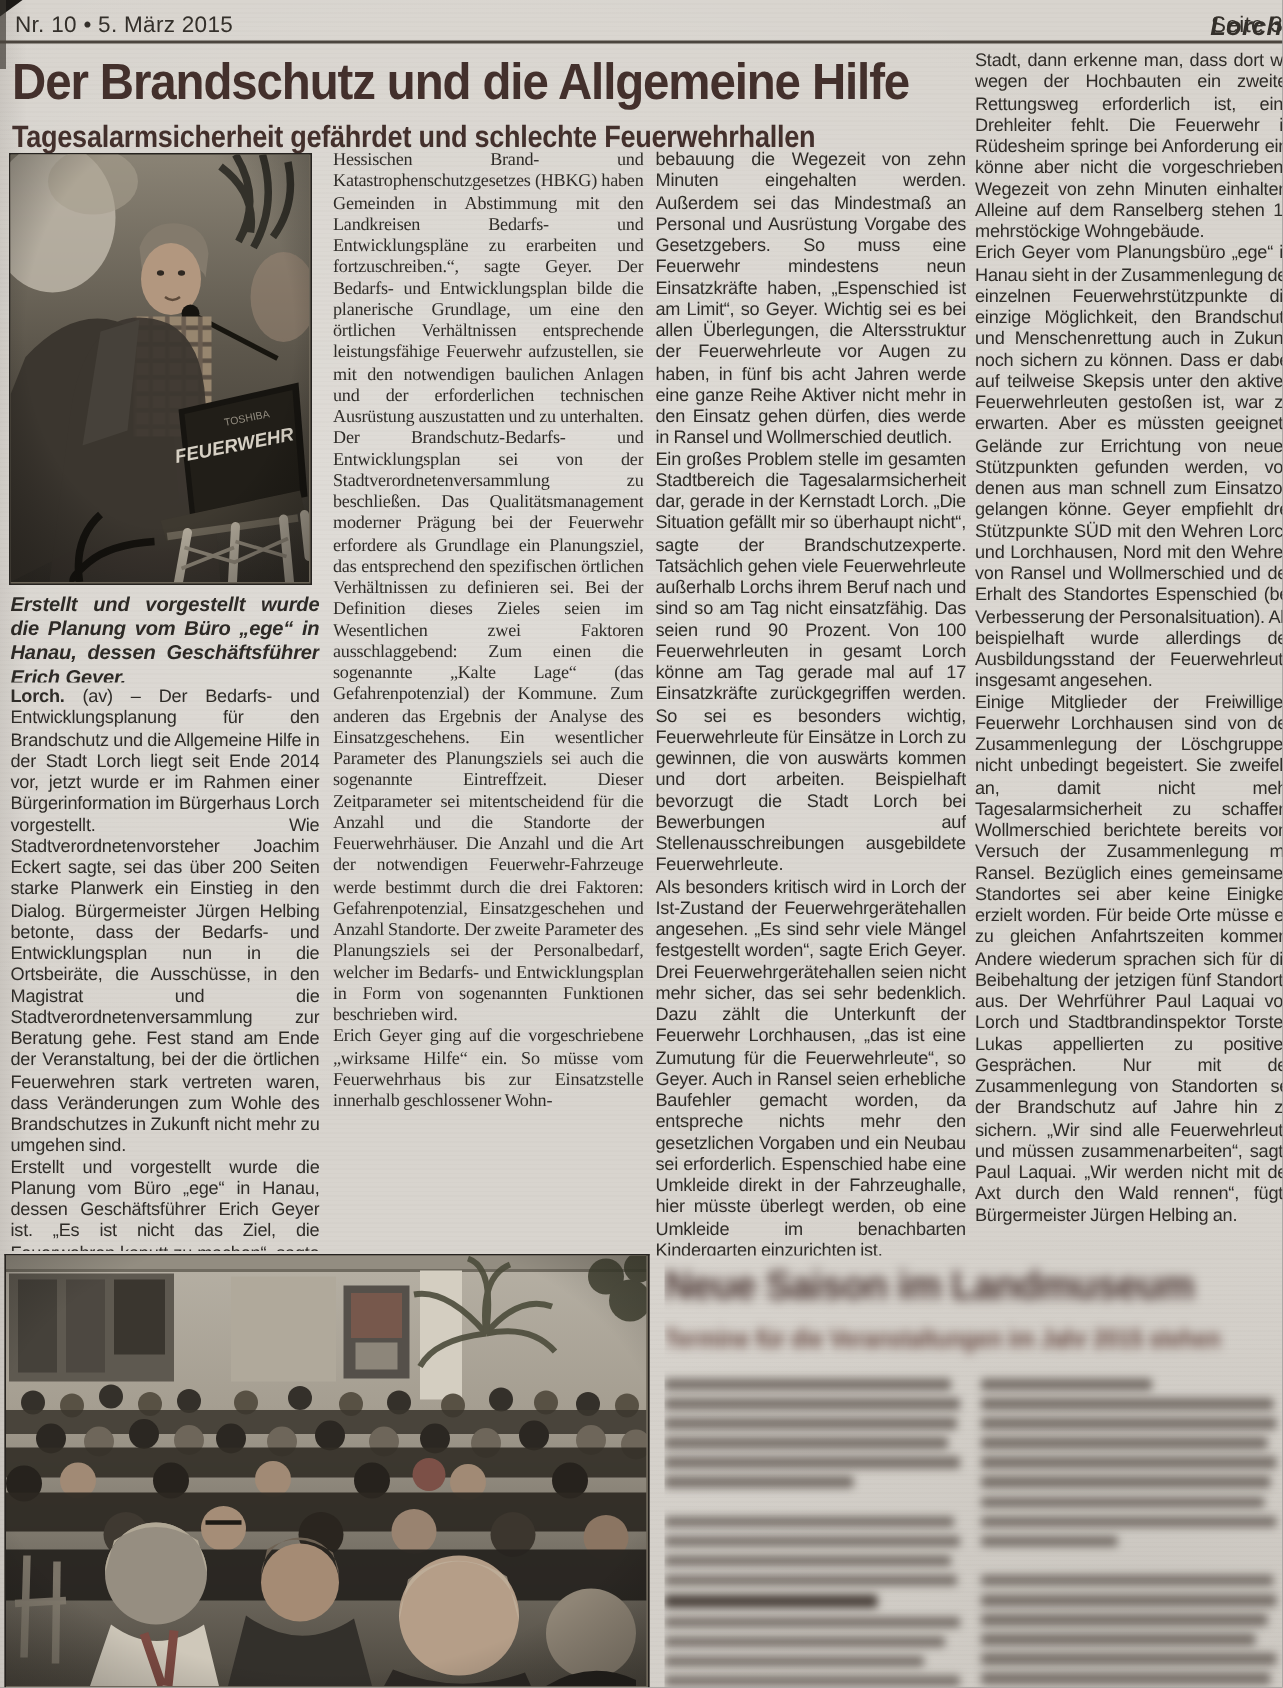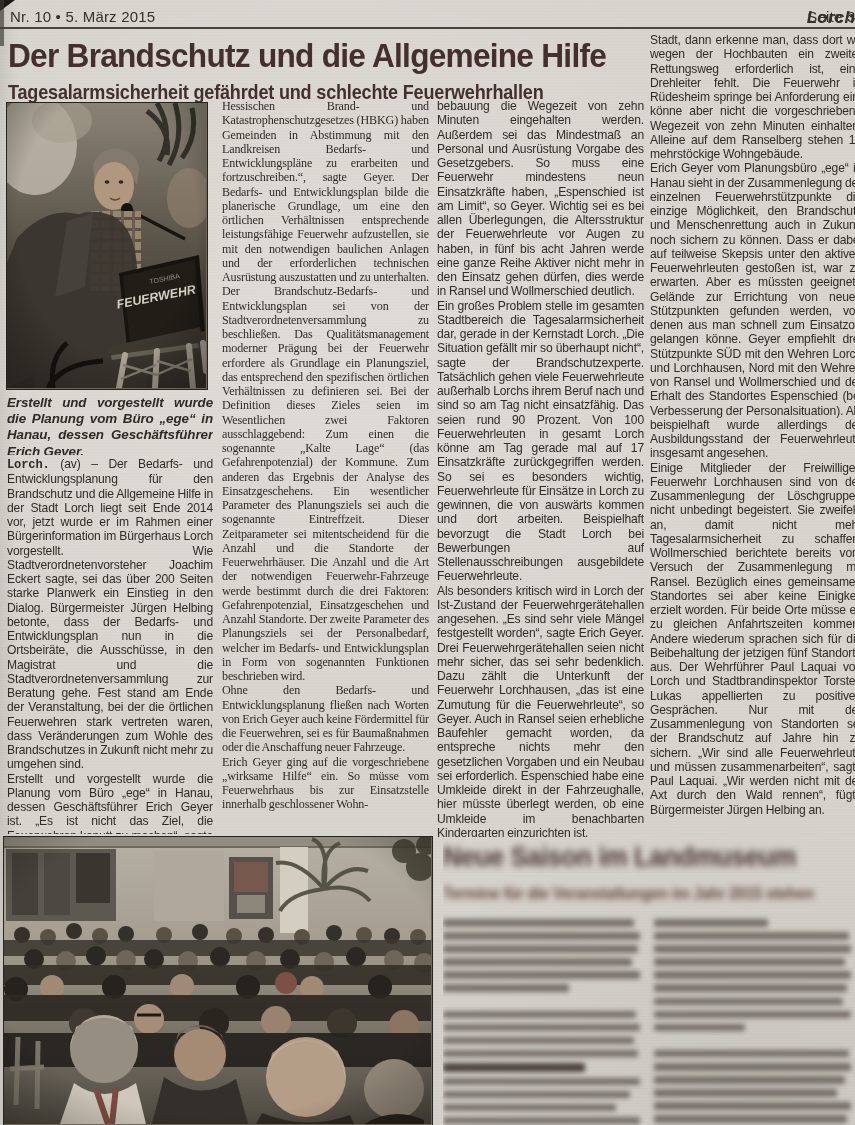--- a/index.html
+++ b/index.html
@@ -34,21 +34,21 @@
     position:absolute;left:8px;top:80px;width:640px;
     font-size:20.5px;font-weight:bold;color:#43302c;letter-spacing:-0.2px;
     transform:scaleX(0.88);transform-origin:0 50%;white-space:nowrap;
   }
 
   .col{position:absolute;overflow:hidden;text-align:justify;
     font-size:12.1px;line-height:14.25px;letter-spacing:-0.15px;word-spacing:-0.4px;
     color:#2f2c28; hyphens:auto; -webkit-hyphens:auto;}
   .col p{margin:0;}
   .col p + p{margin-top:0;}
-  .lead{font-weight:bold;font-family:Liberation Mono, monospace;}
+  .lead{font-weight:bold;}
 
   .col1{left:7px;top:457px;width:206px;height:377px;}
   .col2{left:222px;top:99px;width:207px;height:738px;font-family:Liberation Serif, serif;}
   .col3{left:437px;top:99px;width:207px;height:738px;}
   .col4{left:650px;top:33px;width:212px;height:790px;}
 
   .photo-frame{position:absolute;border:1.5px solid #262320;background:#6d6659;box-sizing:border-box;}
   .speaker-frame{left:6px;top:102px;width:202px;height:288px;}
   .audience-frame{left:3px;top:836px;width:430px;height:289px;border-bottom:none;}
   .photo-frame svg{display:block;}
@@ -144,21 +144,20 @@
 
   <div class="caption">Erstellt und vorgestellt wurde die Planung vom Büro „ege“ in Hanau, dessen Geschäftsführer Erich Geyer.</div>
 
   <div class="col col1">
     <p><span class="lead">Lorch.</span><span> (av) – Der Bedarfs- und Entwicklungsplanung für den Brandschutz und die Allgemeine Hilfe in der Stadt Lorch liegt seit Ende 2014 vor, jetzt wurde er im Rahmen einer Bürgerinformation im Bürgerhaus Lorch vorgestellt. Wie Stadtverordnetenvorsteher Joachim Eckert sagte, sei das über 200 Seiten starke Planwerk ein Einstieg in den Dialog. Bürgermeister Jürgen Helbing betonte, dass der Bedarfs- und Entwicklungsplan nun in die Ortsbeiräte, die Ausschüsse, in den Magistrat und die Stadtverordnetenversammlung zur Beratung gehe. Fest stand am Ende der Veranstaltung, bei der die örtlichen Feuerwehren stark vertreten waren, dass Veränderungen zum Wohle des Brandschutzes in Zukunft nicht mehr zu umgehen sind.</span></p>
     <p>Erstellt und vorgestellt wurde die Planung vom Büro „ege“ in Hanau, dessen Geschäftsführer Erich Geyer ist. „Es ist nicht das Ziel, die Feuerwehren kaputt zu machen“, sagte Geyer gleich zu Beginn seiner umfangreichen Präsentation. „Nach § 3 Abs. (1) Nr. 1 des</p>
   </div>
 
   <div class="col col2">
     <p>Hessischen Brand- und Katastrophenschutzgesetzes (HBKG) haben Gemeinden in Abstimmung mit den Landkreisen Bedarfs- und Entwicklungspläne zu erarbeiten und fortzuschreiben.“, sagte Geyer. Der Bedarfs- und Entwicklungsplan bilde die planerische Grundlage, um eine den örtlichen Verhältnissen entsprechende leistungsfähige Feuerwehr aufzustellen, sie mit den notwendigen baulichen Anlagen und der erforderlichen technischen Ausrüstung auszustatten und zu unterhalten. Der Brandschutz-Bedarfs- und Entwicklungsplan sei von der Stadtverordnetenversammlung zu beschließen. Das Qualitätsmanagement moderner Prägung bei der Feuerwehr erfordere als Grundlage ein Planungsziel, das entsprechend den spezifischen örtlichen Verhältnissen zu definieren sei. Bei der Definition dieses Zieles seien im Wesentlichen zwei Faktoren ausschlaggebend: Zum einen die sogenannte „Kalte Lage“ (das Gefahrenpotenzial) der Kommune. Zum anderen das Ergebnis der Analyse des Einsatzgeschehens. Ein wesentlicher Parameter des Planungsziels sei auch die sogenannte Eintreffzeit. Dieser Zeitparameter sei mitentscheidend für die Anzahl und die Standorte der Feuerwehrhäuser. Die Anzahl und die Art der notwendigen Feuerwehr-Fahrzeuge werde bestimmt durch die drei Faktoren: Gefahrenpotenzial, Einsatzgeschehen und Anzahl Standorte. Der zweite Parameter des Planungsziels sei der Personalbedarf, welcher im Bedarfs- und Entwicklungsplan in Form von sogenannten Funktionen beschrieben wird.</p>
-    <p>Ohne den Bedarfs- und Entwicklungsplanung fließen nach Worten von Erich Geyer auch keine Fördermittel für die Feuerwehren, sei es für Baumaßnahmen oder die Anschaffung neuer Fahrzeuge.</p>
     <p>Erich Geyer ging auf die vorgeschriebene „wirksame Hilfe“ ein. So müsse vom Feuerwehrhaus bis zur Einsatzstelle innerhalb geschlossener Wohn-</p>
   </div>
 
   <div class="col col3">
     <p>bebauung die Wegezeit von zehn Minuten eingehalten werden. Außerdem sei das Mindestmaß an Personal und Ausrüstung Vorgabe des Gesetzgebers. So muss eine Feuerwehr mindestens neun Einsatzkräfte haben, „Espenschied ist am Limit“, so Geyer. Wichtig sei es bei allen Überlegungen, die Altersstruktur der Feuerwehrleute vor Augen zu haben, in fünf bis acht Jahren werde eine ganze Reihe Aktiver nicht mehr in den Einsatz gehen dürfen, dies werde in Ransel und Wollmerschied deutlich.</p>
     <p>Ein großes Problem stelle im gesamten Stadtbereich die Tagesalarmsicherheit dar, gerade in der Kernstadt Lorch. „Die Situation gefällt mir so überhaupt nicht“, sagte der Brandschutzexperte. Tatsächlich gehen viele Feuerwehrleute außerhalb Lorchs ihrem Beruf nach und sind so am Tag nicht einsatzfähig. Das seien rund 90 Prozent. Von 100 Feuerwehrleuten in gesamt Lorch könne am Tag gerade mal auf 17 Einsatzkräfte zurückgegriffen werden. So sei es besonders wichtig, Feuerwehrleute für Einsätze in Lorch zu gewinnen, die von auswärts kommen und dort arbeiten. Beispielhaft bevorzugt die Stadt Lorch bei Bewerbungen auf Stellenausschreibungen ausgebildete Feuerwehrleute.</p>
     <p>Als besonders kritisch wird in Lorch der Ist-Zustand der Feuerwehrgerätehallen angesehen. „Es sind sehr viele Mängel festgestellt worden“, sagte Erich Geyer. Drei Feuerwehrgerätehallen seien nicht mehr sicher, das sei sehr bedenklich. Dazu zählt die Unterkunft der Feuerwehr Lorchhausen, „das ist eine Zumutung für die Feuerwehrleute“, so Geyer. Auch in Ransel seien erhebliche Baufehler gemacht worden, da entspreche nichts mehr den gesetzlichen Vorgaben und ein Neubau sei erforderlich. Espenschied habe eine Umkleide direkt in der Fahrzeughalle, hier müsste überlegt werden, ob eine Umkleide im benachbarten Kindergarten einzurichten ist.</p>
 
   </div>
 

